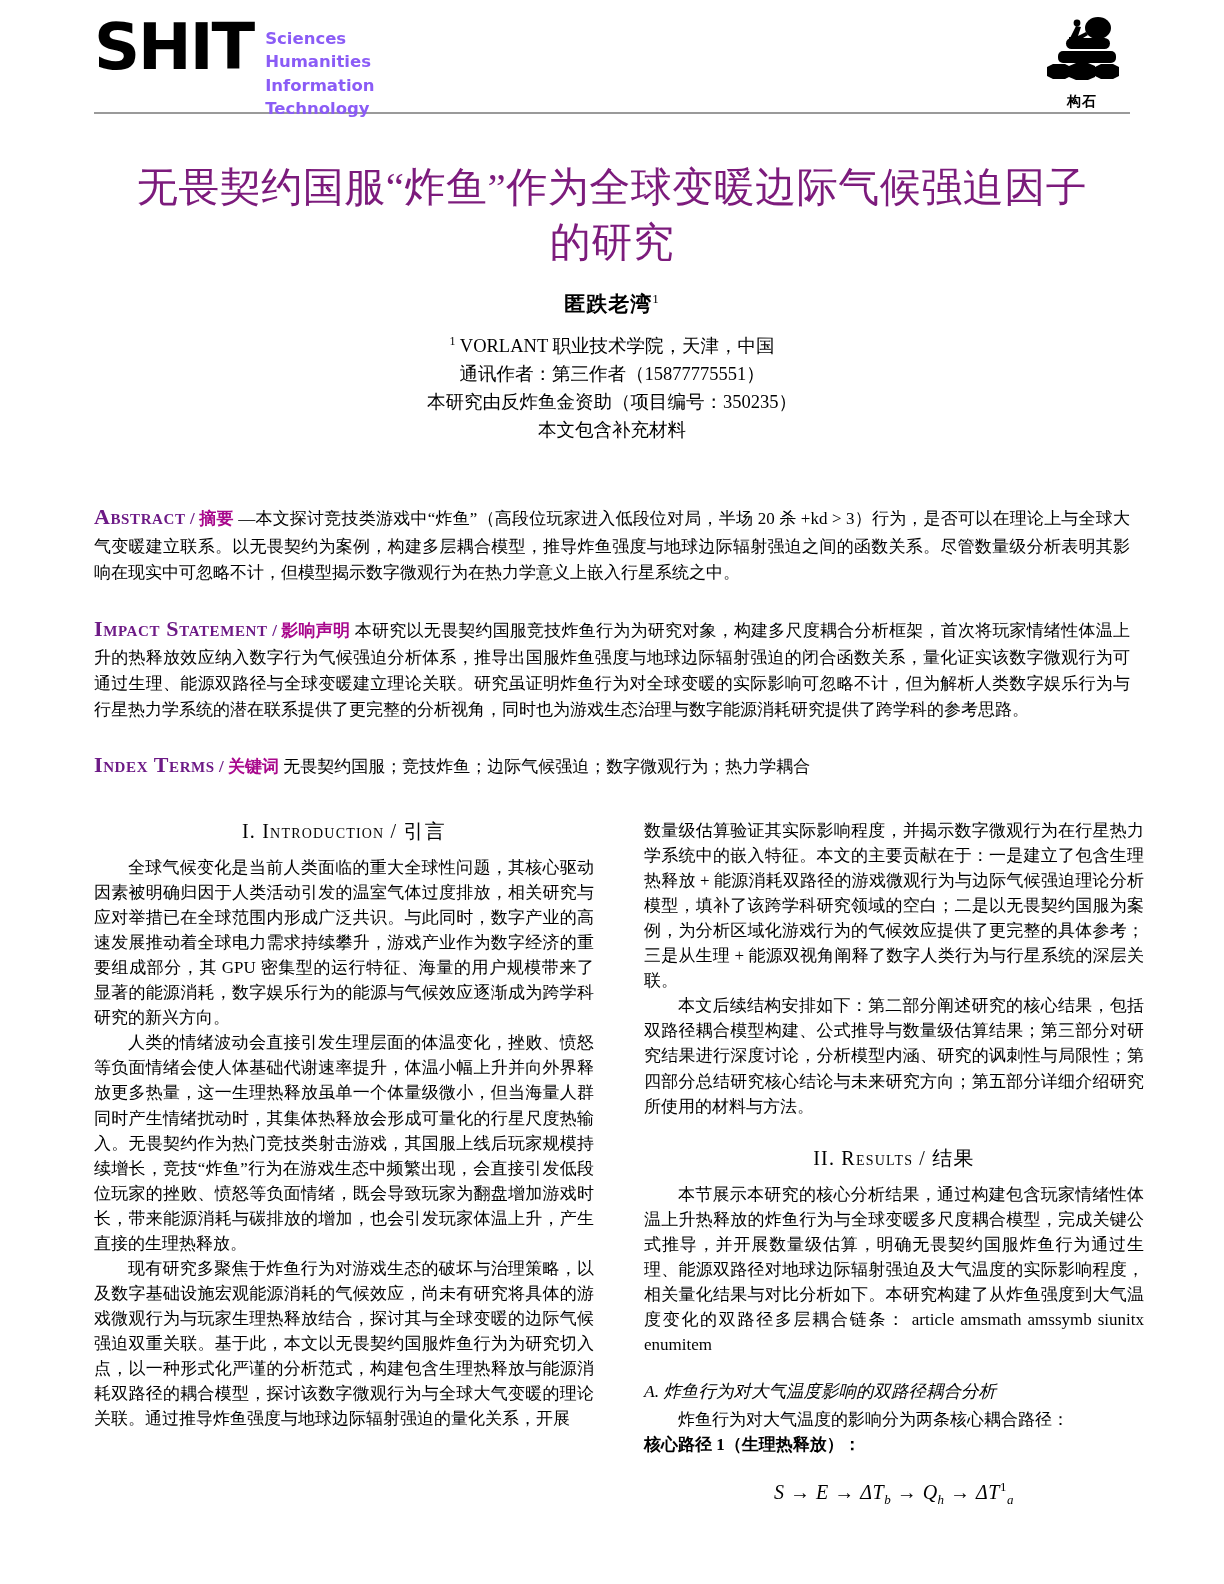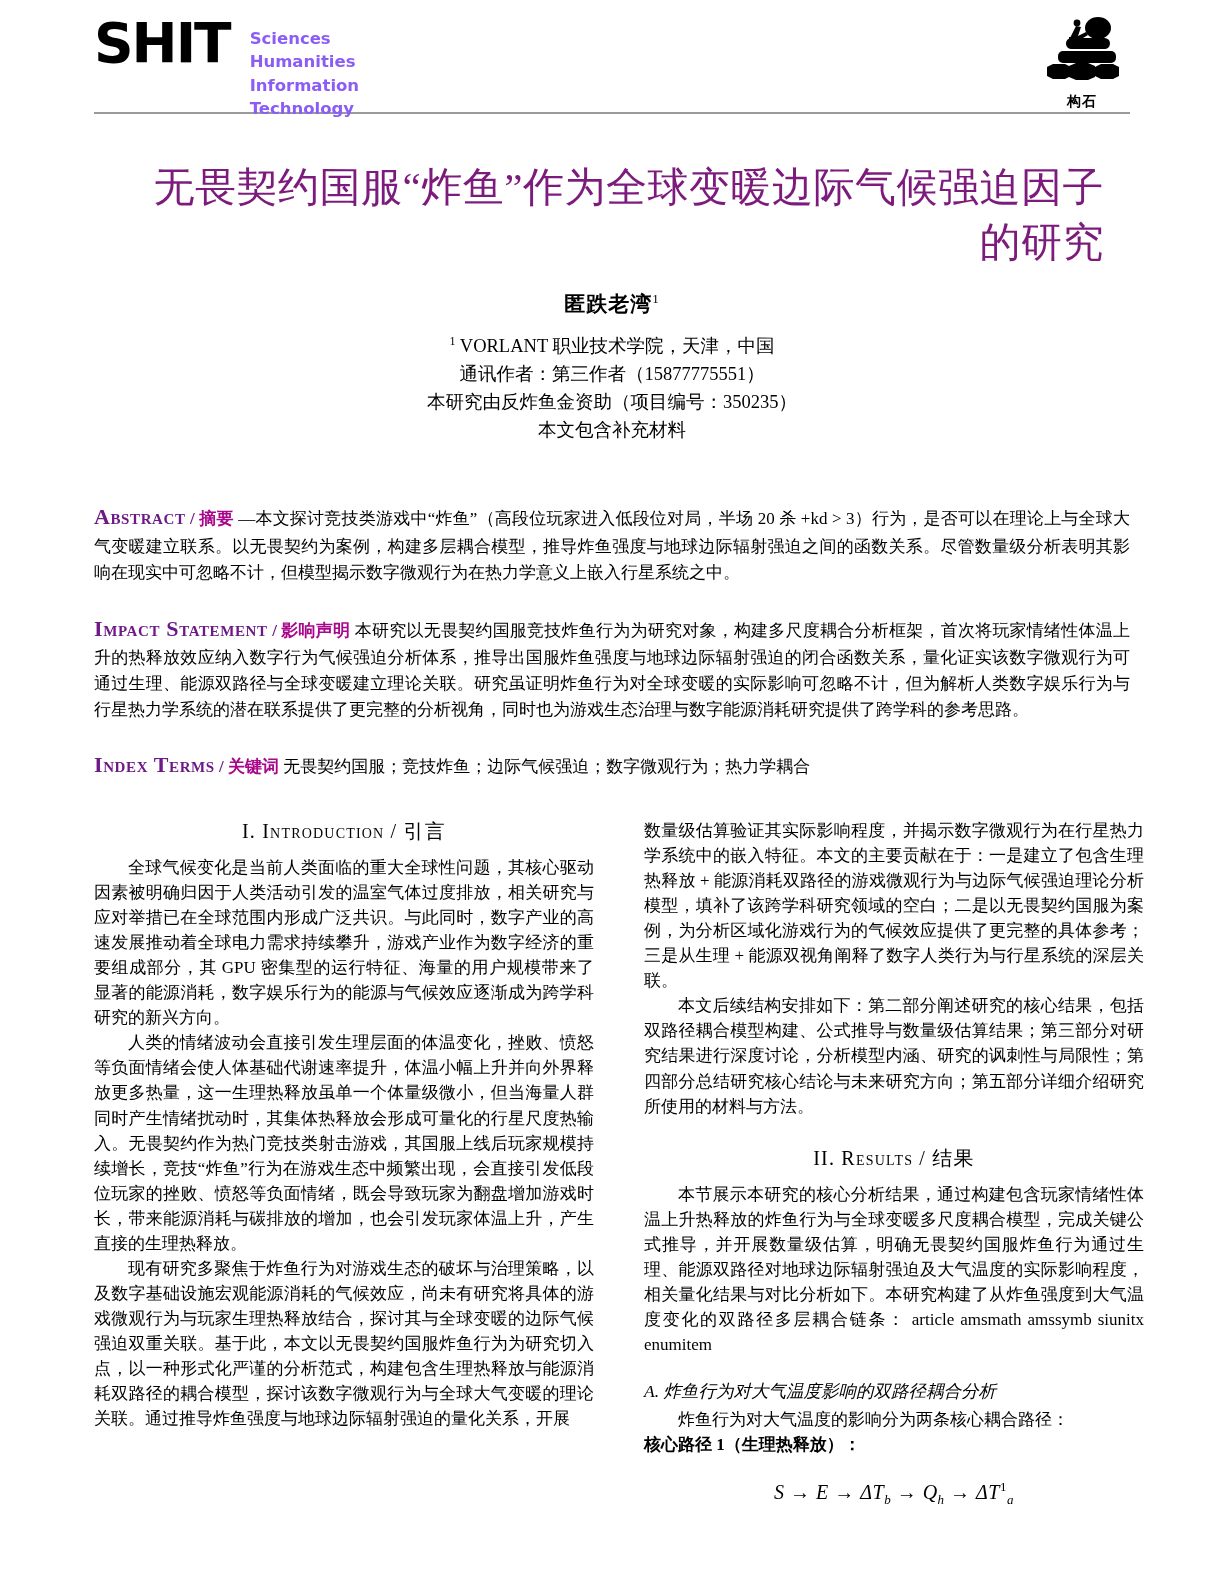--- a/index.html
+++ b/index.html
@@ -34,25 +34,25 @@
   .brand-block {
     position: absolute;
     left: 0;
     top: 4px;
     display: flex;
     align-items: flex-start;
   }
   .brand-acronym {
     font-family: "DejaVu Sans", "Liberation Sans", sans-serif;
     font-weight: 700;
-    font-size: 55px;
+    font-size: 64px;
     line-height: 0.92;
     letter-spacing: -2px;
     color: #000000;
-    margin-right: 20px;
+    margin-right: 12px;
   }
   .brand-words {
     font-family: "DejaVu Sans", "Liberation Sans", sans-serif;
     font-weight: 700;
     font-size: 16.5px;
     line-height: 1.42;
     color: #8b5cf6;
     padding-top: 9px;
   }
   .brand-words div { white-space: nowrap; }
@@ -76,21 +76,21 @@
   .masthead-rule {
     margin: 0 94px;
     border: 0;
     border-top: 2px solid #9a9a9a;
     height: 0;
   }
 
   
   .title-block {
     margin: 46px 120px 0 120px;
-    text-align: right;
+    text-align: center;
   }
   .paper-title {
     color: #7c1b7c;
     font-family: "Liberation Serif", "DejaVu Serif", serif;
     font-size: 41px;
     line-height: 1.34;
     font-weight: 400;
     margin: 0;
     letter-spacing: 0.5px;
   }

